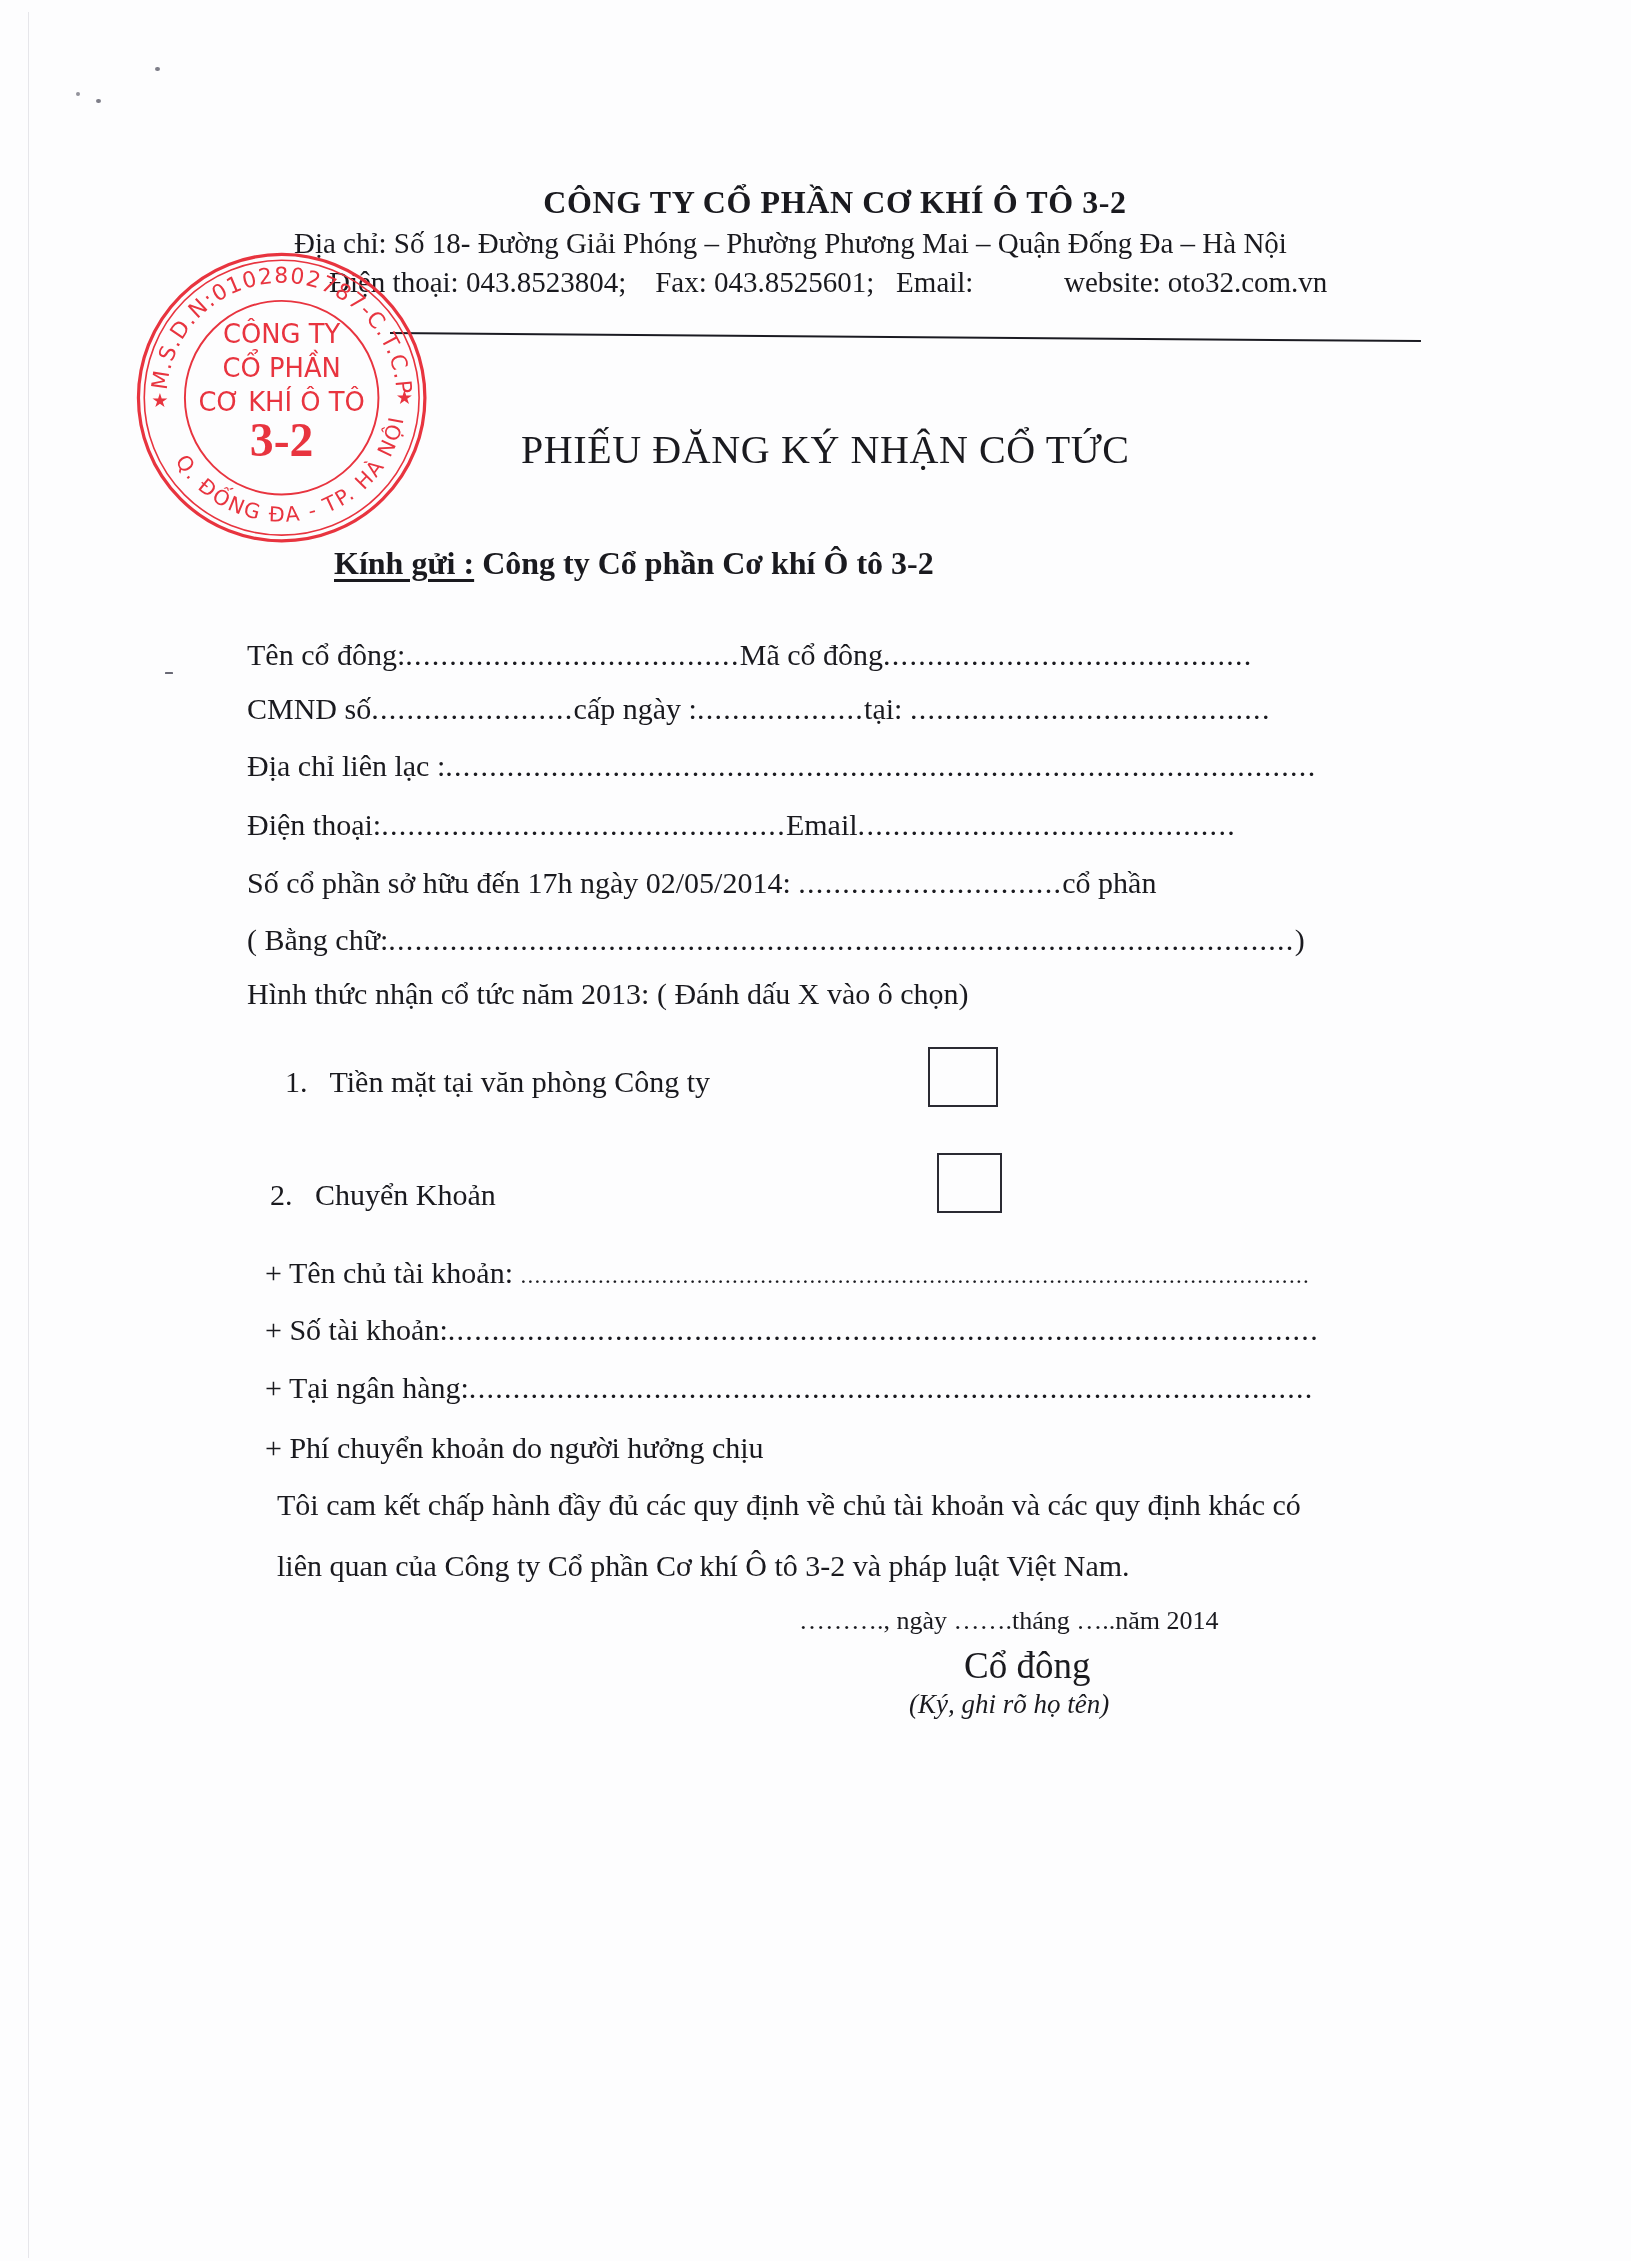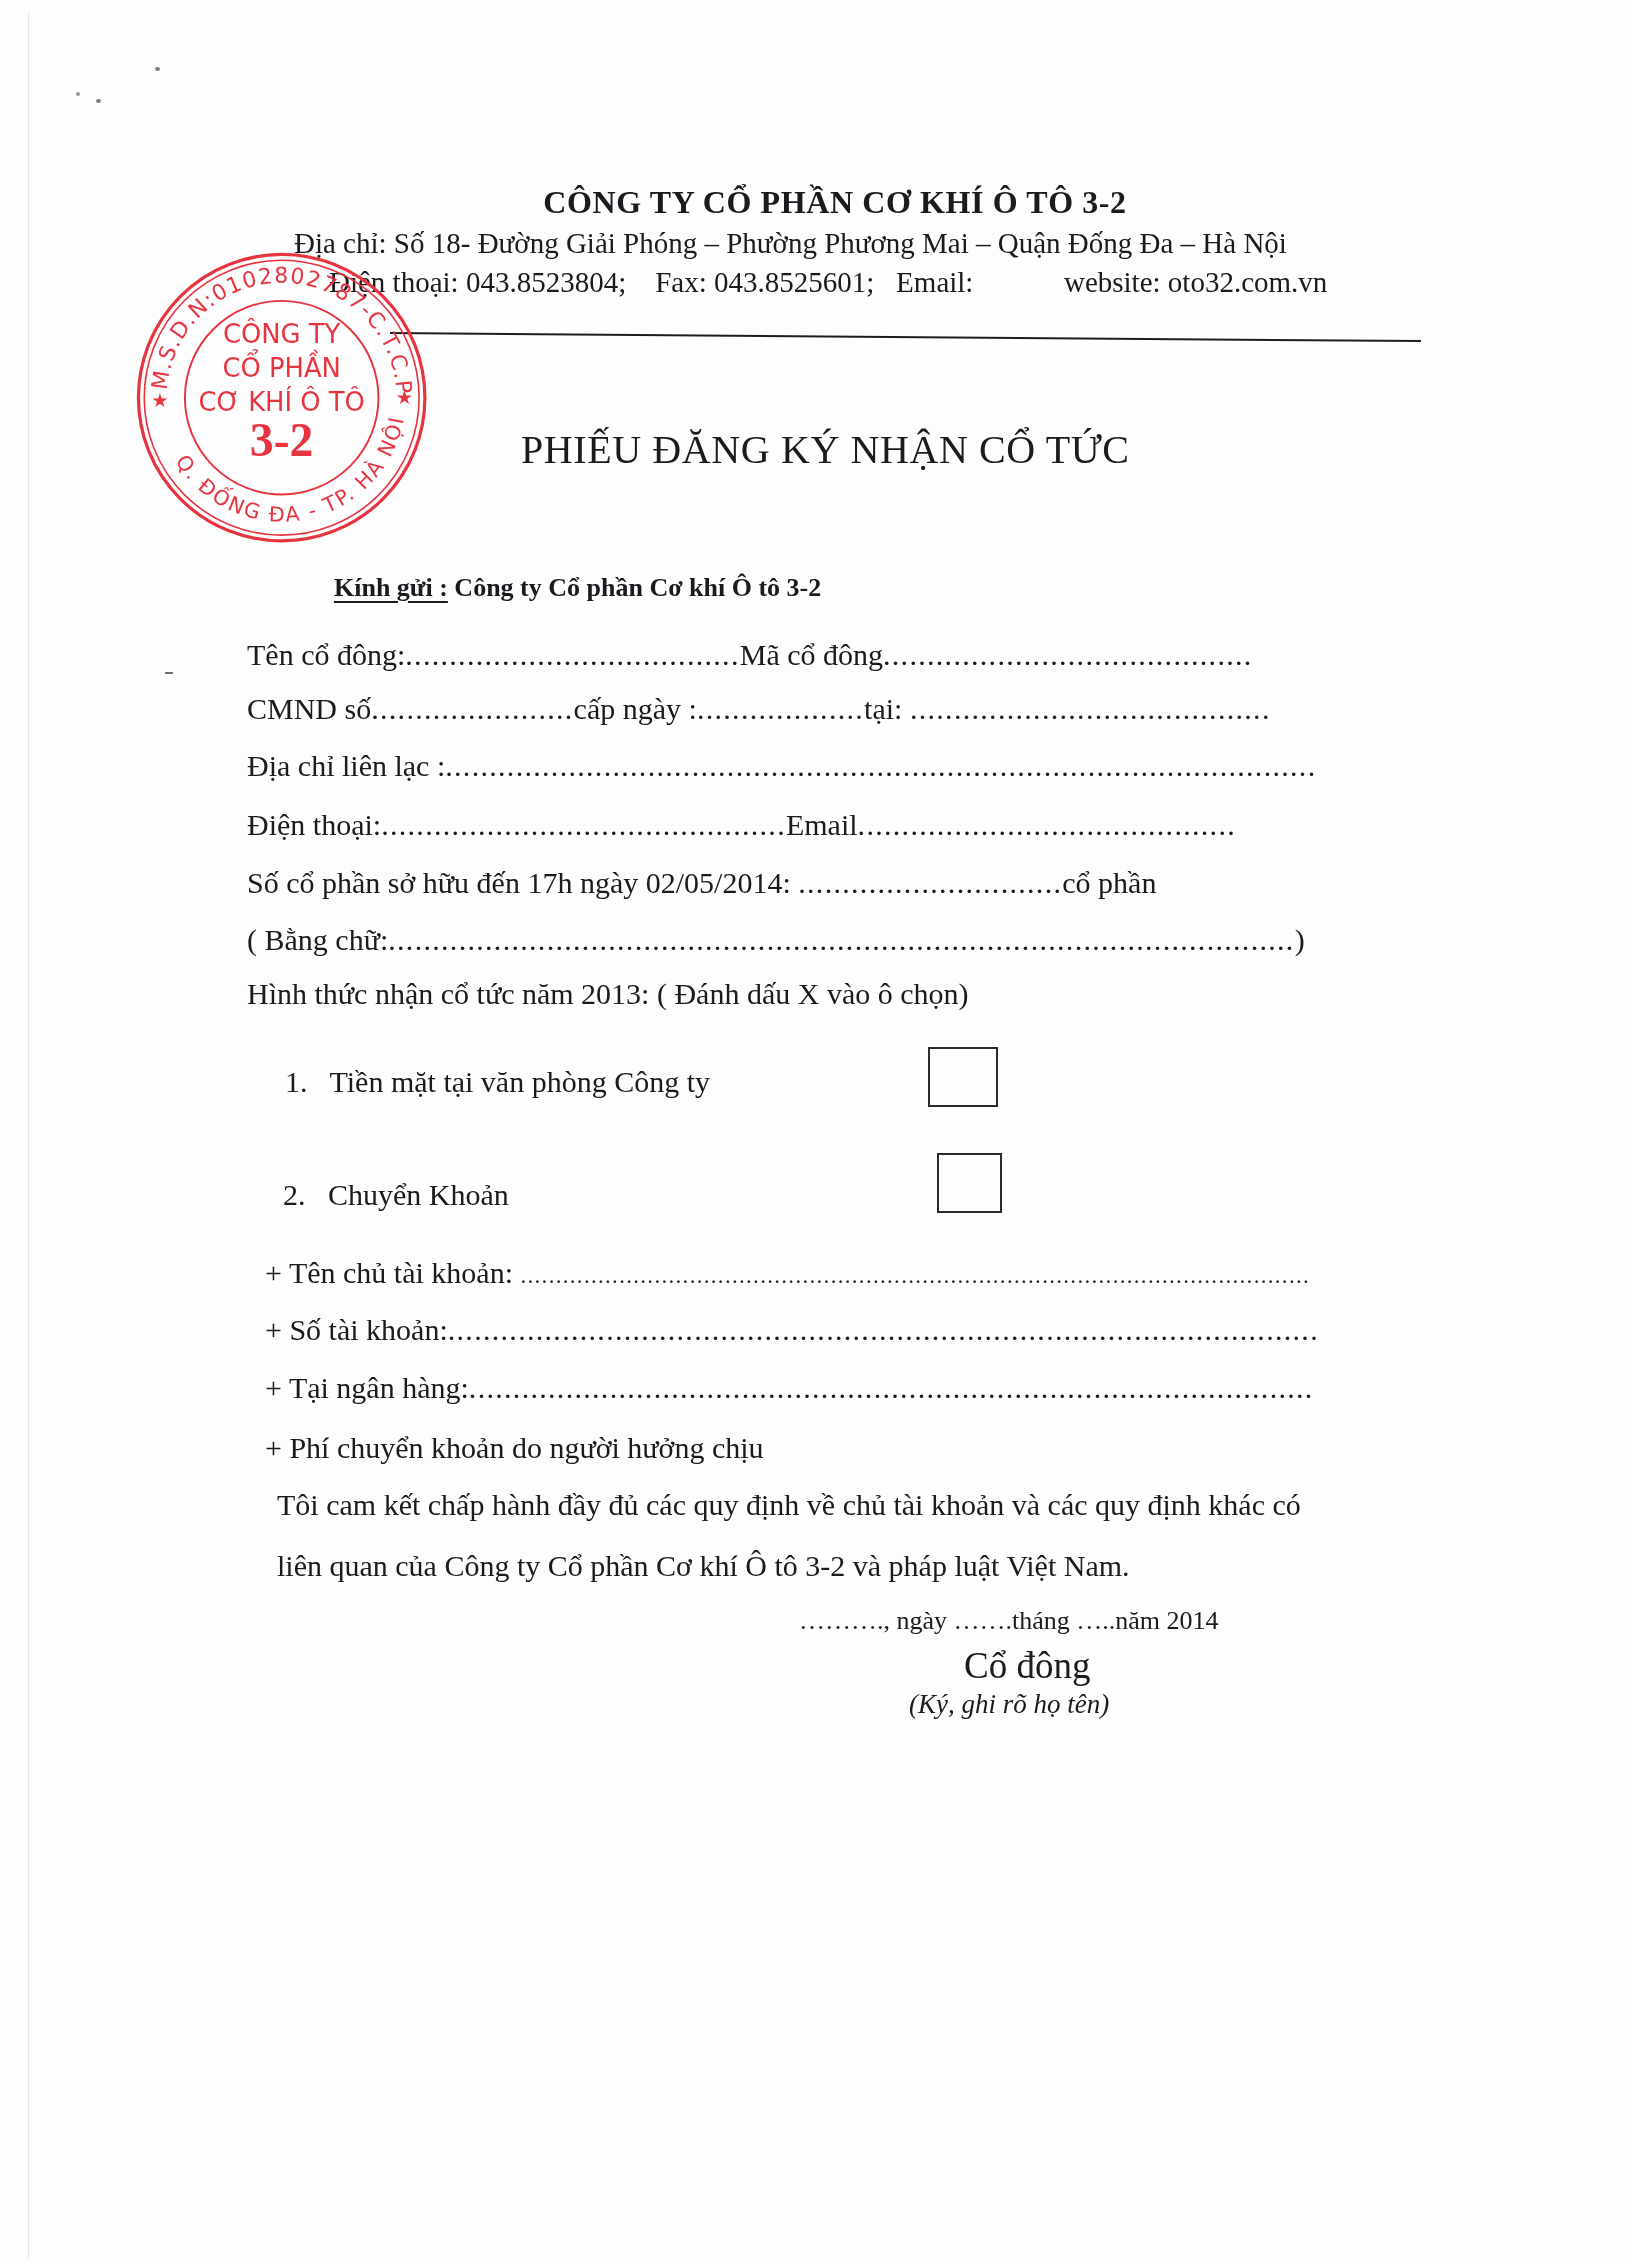--- a/index.html
+++ b/index.html
@@ -10,21 +10,21 @@
     color:#1a1a1f;
   }
   .page-edge { position:absolute; left:28px; top:11.6px; width:1.3px; height:2246px; background:#e6e6ea; }
   .abs { position:absolute; white-space:nowrap; }
   .company-name { left:0; width:1631px; text-align:center; top:184px; font-size:32px; font-weight:bold; letter-spacing:0.6px; padding-left:39px; box-sizing:border-box; }
   .addr { left:294px; top:227px; font-size:29px; }
   .contact { left:329px; top:266px; font-size:29px; }
   .contact span { display:inline-block; }
   .rule { position:absolute; left:390px; top:332px; width:1031px; height:1.9px; background:#1b1b22; transform:rotate(0.45deg); transform-origin:left center; }
   .doc-title { left:521px; top:426px; font-size:40px; font-weight:normal; letter-spacing:0.6px; }
-  .salutation { left:334px; top:545px; font-size:26px; font-weight:bold;margin-top:28px; }
+  .salutation { left:334px; top:545px; font-size:32px; font-weight:bold; }
   .salutation .lbl { text-decoration:underline; text-underline-offset:5.2px; }
   .row { position:absolute; left:247px; font-size:30px;text-align:right; }
   .dots { letter-spacing:1.3px; }
   .item { position:absolute; font-size:30px;margin-top:32px; }
   .checkbox { position:absolute; border:2.6px solid #2a2a33; box-sizing:border-box; background:transparent; cursor:pointer; }
   .sign-date { left:799px; top:1606px; font-size:26px; }
   .sign-role { left:964px; top:1644px; font-size:37px; font-weight:normal; }
   .sign-note { left:909px; top:1689px; font-size:27px; font-style:italic; }
   .stamp { position:absolute; left:132px; top:248px; width:300px; height:300px; }
   .speck { position:absolute; background:#2a2a3a; border-radius:50%; }
@@ -107,21 +107,21 @@
 </div>
 
 <div class="row" style="top:977px">Hình thức nhận cổ tức năm 2013: ( Đánh dấu X vào ô chọn)</div>
 
 <div class="item" style="left:285px;top:1033px">
   <span>1.</span>&nbsp;&nbsp;
   <span>Tiền mặt tại văn phòng Công ty</span>
 </div>
 <div class="checkbox" style="left:928px;top:1047px;width:70px;height:60px"></div>
 
-<div class="item" style="left:283px;top:1146px">
+<div class="item" style="left:270px;top:1146px">
   <span>2.</span>&nbsp;&nbsp;
   <span>Chuyển Khoản</span>
 </div>
 <div class="checkbox" style="left:937px;top:1153px;width:65px;height:60px"></div>
 
 <div class="item" style="left:265px;top:1224px">
   <span>+ Tên chủ tài khoản:</span>&nbsp;<span class="dots" style="font-size:23px">................................................................................................................</span>
 </div>
 <div class="item" style="left:265px;top:1281px">
   <span>+  Số tài khoản:</span><span class="dots">...................................................................................................</span>

